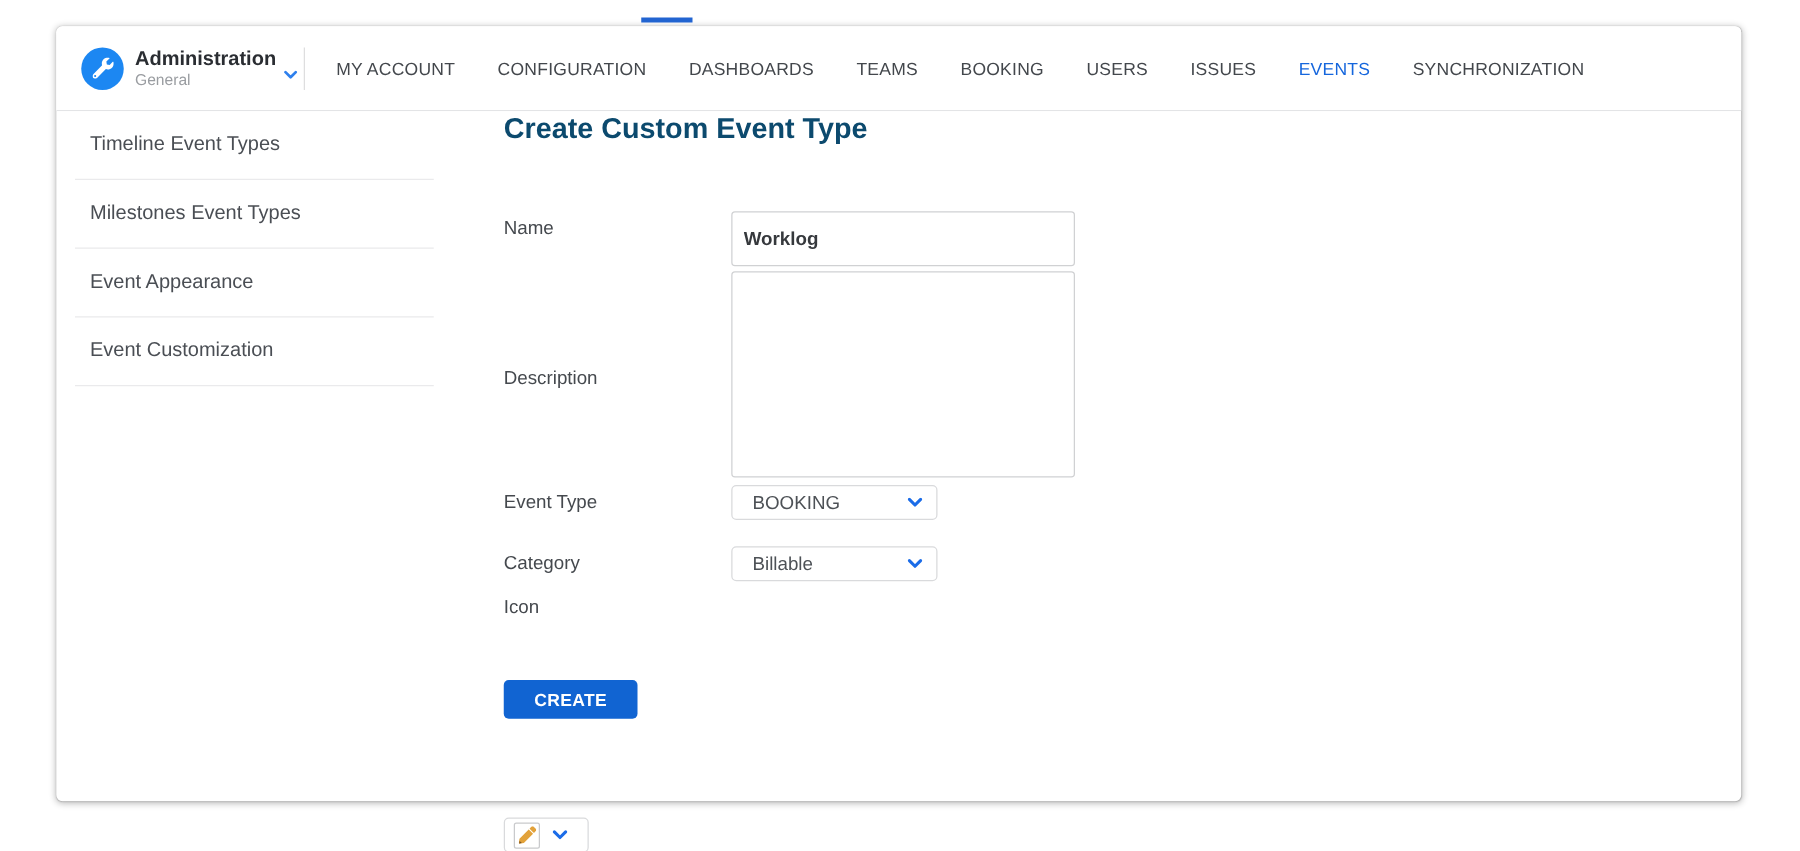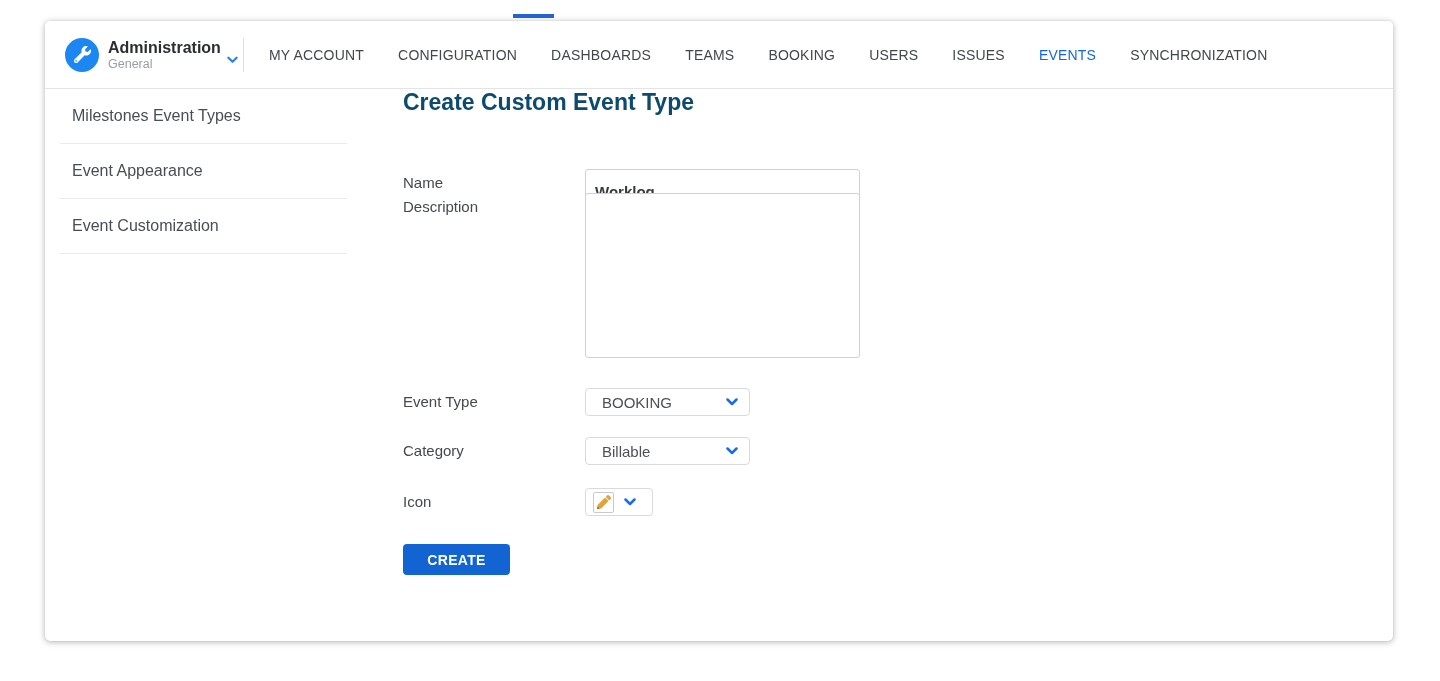--- a/index.html
+++ b/index.html
@@ -160,39 +160,42 @@
       <span class="nav-item">BOOKING</span>
       <span class="nav-item">USERS</span>
       <span class="nav-item">ISSUES</span>
       <span class="nav-item active">EVENTS</span>
       <span class="nav-item">SYNCHRONIZATION</span>
     </div>
   </div>
 
   <div class="sidebar">
     <div class="side-item">
+      <span>Timeline Event Types</span>
+    </div>
+    <div class="side-item">
       <span>Milestones Event Types</span>
     </div>
     <div class="side-item">
       <span>Event Appearance</span>
     </div>
     <div class="side-item">
       <span>Event Customization</span>
     </div>
   </div>
 
   <div class="main">
     <h1 class="page-title">Create Custom Event Type</h1>
 
     <div class="row" style="top:96px;">
       <div class="flabel">Name</div>
       <input class="text-input" type="text" value="Worklog" style="">
     </div>
 
-    <div class="row" style="top:120px;">
+    <div class="row" style="top:144px;align-items:center;">
       <div class="flabel">Description</div>
       <textarea class="textarea" style=""></textarea>
     </div>
 
     <div class="row" style="top:315px;">
       <div class="flabel">Event Type</div>
       <div class="select">
         <span>BOOKING</span>
         <svg width="12" height="8" viewBox="0 0 12 8">
           <path d="M1.5 1.5 L6 6 L10.5 1.5" fill="none" stroke="#1b6ce8" stroke-width="2.5" stroke-linecap="round" stroke-linejoin="round"></path>
@@ -203,21 +206,21 @@
     <div class="row" style="top:364px;">
       <div class="flabel">Category</div>
       <div class="select">
         <span>Billable</span>
         <svg width="12" height="8" viewBox="0 0 12 8">
           <path d="M1.5 1.5 L6 6 L10.5 1.5" fill="none" stroke="#1b6ce8" stroke-width="2.5" stroke-linecap="round" stroke-linejoin="round"></path>
         </svg>
       </div>
     </div>
 
-    <div class="row" style="top:415px;">
+    <div class="row" style="top:399px;flex-direction:column;">
       <div class="flabel">Icon</div>
       <div class="icon-select">
         <span class="icon-tile">
           <svg width="14" height="14" viewBox="0 0 512 512">
             <path fill="#e2a23b" d="M497.9 142.1l-46.1 46.1c-4.7 4.7-12.3 4.7-17 0l-111-111c-4.7-4.7-4.7-12.3 0-17l46.1-46.1c18.7-18.7 49.1-18.7 67.9 0l60.1 60.1c18.8 18.7 18.8 49.1 0 67.9zM284.2 99.8L21.6 362.4.4 483.9c-2.9 16.4 11.4 30.6 27.8 27.8l121.5-21.3 262.6-262.6c4.7-4.7 4.7-12.3 0-17l-111-111c-4.8-4.7-12.4-4.7-17.1 0z"></path>
             <polygon fill="#7c5426" points="8,512 26,428 92,492"></polygon>
           </svg>
         </span>
         <svg width="12" height="8" viewBox="0 0 12 8">
           <path d="M1.5 1.5 L6 6 L10.5 1.5" fill="none" stroke="#1b6ce8" stroke-width="2.5" stroke-linecap="round" stroke-linejoin="round"></path>

